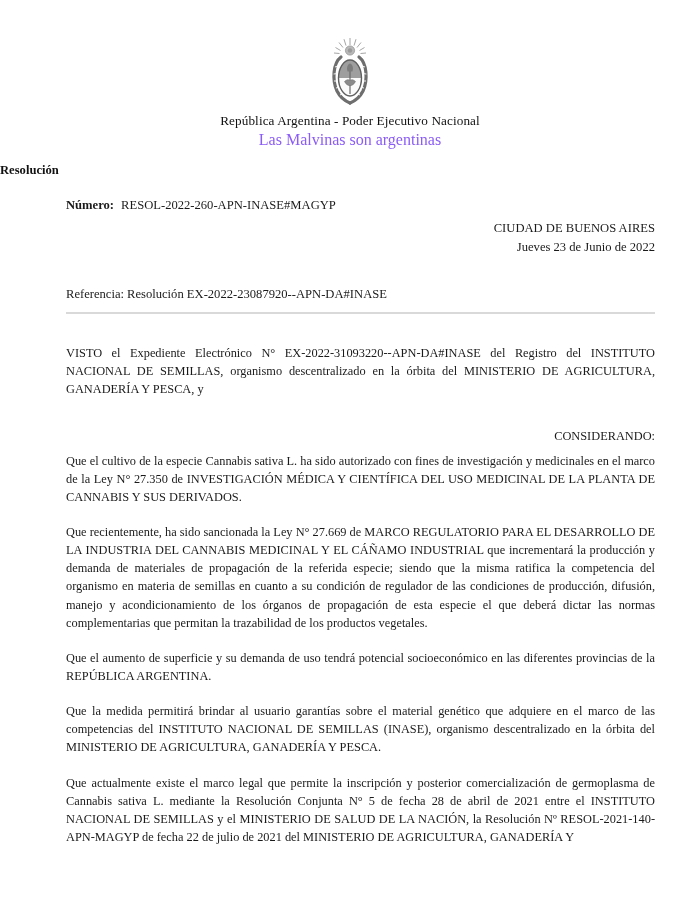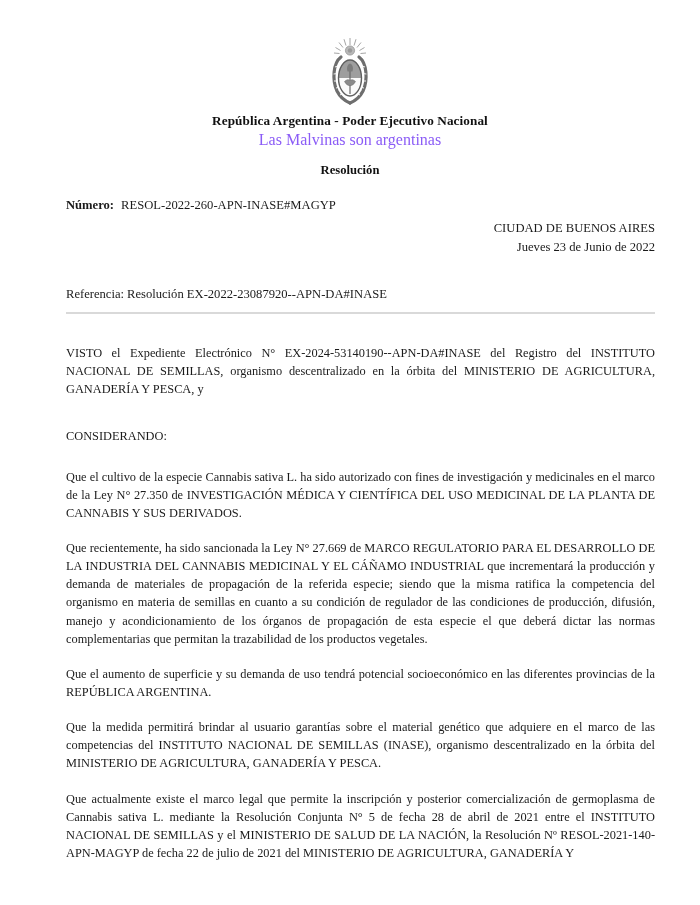--- a/index.html
+++ b/index.html
@@ -36,41 +36,41 @@
     height: 72px;
     display: block;
   }
 
   .org-title {
     position: absolute;
     top: 113px;
     left: 0;
     right: 0;
     text-align: center;
-    font-weight: bold;
+    font-weight: normal;
     font-size: 13.2px;
     letter-spacing: 0.1px;
     color: #111;
   }
   .org-motto {
     position: absolute;
     top: 131px;
     left: 0;
     right: 0;
     text-align: center;
     font-size: 16px;
     color: #8b5cf6;
   }
 
   .doc-type {
     position: absolute;
     top: 163px;
     left: 0;
     right: 0;
-    text-align: center;
+    text-align: left;
     font-weight: bold;
     font-size: 12.6px;
     color: #111;
   }
 
   
   .meta-number {
     position: absolute;
     top: 198px;
     left: 66px;
@@ -128,22 +128,22 @@
     line-height: 1.47;
     text-align: justify;
     text-justify: inter-word;
     margin: 0 0 17px 0;
     color: #1a1a1a;
   }
   .para.last {
     margin-bottom: 0;
   }
   .para.heading-plain {
-    text-align: left;
-    margin-bottom: 22px;
+    text-align: right;
+    margin-bottom: 6px;
   }
   .gap-visto {
     margin-bottom: 29px;
   }
 </style>
 </head>
 <body>
 
 <div class="page">
 
@@ -211,21 +211,21 @@
     <div>Jueves 23 de Junio de 2022</div>
   </div>
 
   <div class="meta-reference">
     <span class="lbl">Referencia:</span><span class="val">Resolución EX-2022-23087920--APN-DA#INASE</span>
   </div>
 
   <div class="divider"></div>
 
   <div class="body-area">
-    <p class="para gap-visto">VISTO el Expediente Electrónico N° EX-2024-53140190--APN-DA#INASE del Registro del INSTITUTO NACIONAL DE SEMILLAS, organismo descentralizado en la órbita del MINISTERIO DE AGRICULTURA, GANADERÍA Y PESCA, y</p>
+    <p class="para gap-visto">VISTO el Expediente Electrónico N° EX-2022-31093220--APN-DA#INASE del Registro del INSTITUTO NACIONAL DE SEMILLAS, organismo descentralizado en la órbita del MINISTERIO DE AGRICULTURA, GANADERÍA Y PESCA, y</p>
     <p class="para heading-plain">CONSIDERANDO:</p>
     <p class="para">Que el cultivo de la especie Cannabis sativa L. ha sido autorizado con fines de investigación y medicinales en el marco de la Ley N° 27.350 de INVESTIGACIÓN MÉDICA Y CIENTÍFICA DEL USO MEDICINAL DE LA PLANTA DE CANNABIS Y SUS DERIVADOS.</p>
     <p class="para">Que recientemente, ha sido sancionada la Ley N° 27.669 de MARCO REGULATORIO PARA EL DESARROLLO DE LA INDUSTRIA DEL CANNABIS MEDICINAL Y EL CÁÑAMO INDUSTRIAL que incrementará la producción y demanda de materiales de propagación de la referida especie; siendo que la misma ratifica la competencia del organismo en materia de semillas en cuanto a su condición de regulador de las condiciones de producción, difusión, manejo y acondicionamiento de los órganos de propagación de esta especie el que deberá dictar las normas complementarias que permitan la trazabilidad de los productos vegetales.</p>
     <p class="para">Que el aumento de superficie y su demanda de uso tendrá potencial socioeconómico en las diferentes provincias de la REPÚBLICA ARGENTINA.</p>
     <p class="para">Que la medida permitirá brindar al usuario garantías sobre el material genético que adquiere en el marco de las competencias del INSTITUTO NACIONAL DE SEMILLAS (INASE), organismo descentralizado en la órbita del MINISTERIO DE AGRICULTURA, GANADERÍA Y PESCA.</p>
     <p class="para last">Que actualmente existe el marco legal que permite la inscripción y posterior comercialización de germoplasma de Cannabis sativa L. mediante la Resolución Conjunta N° 5 de fecha 28 de abril de 2021 entre el INSTITUTO NACIONAL DE SEMILLAS y el MINISTERIO DE SALUD DE LA NACIÓN, la Resolución Nº RESOL-2021-140-APN-MAGYP de fecha 22 de julio de 2021 del MINISTERIO DE AGRICULTURA, GANADERÍA Y</p>
   </div>
 
 </div>
 

